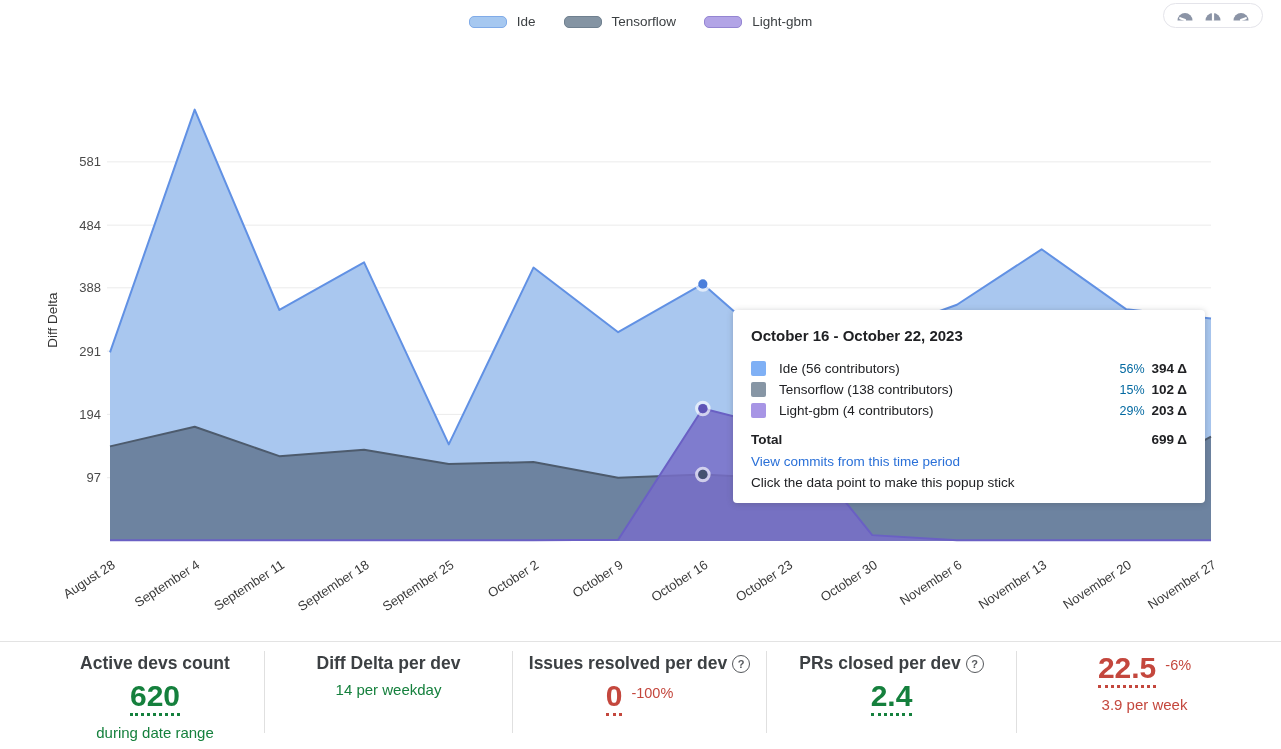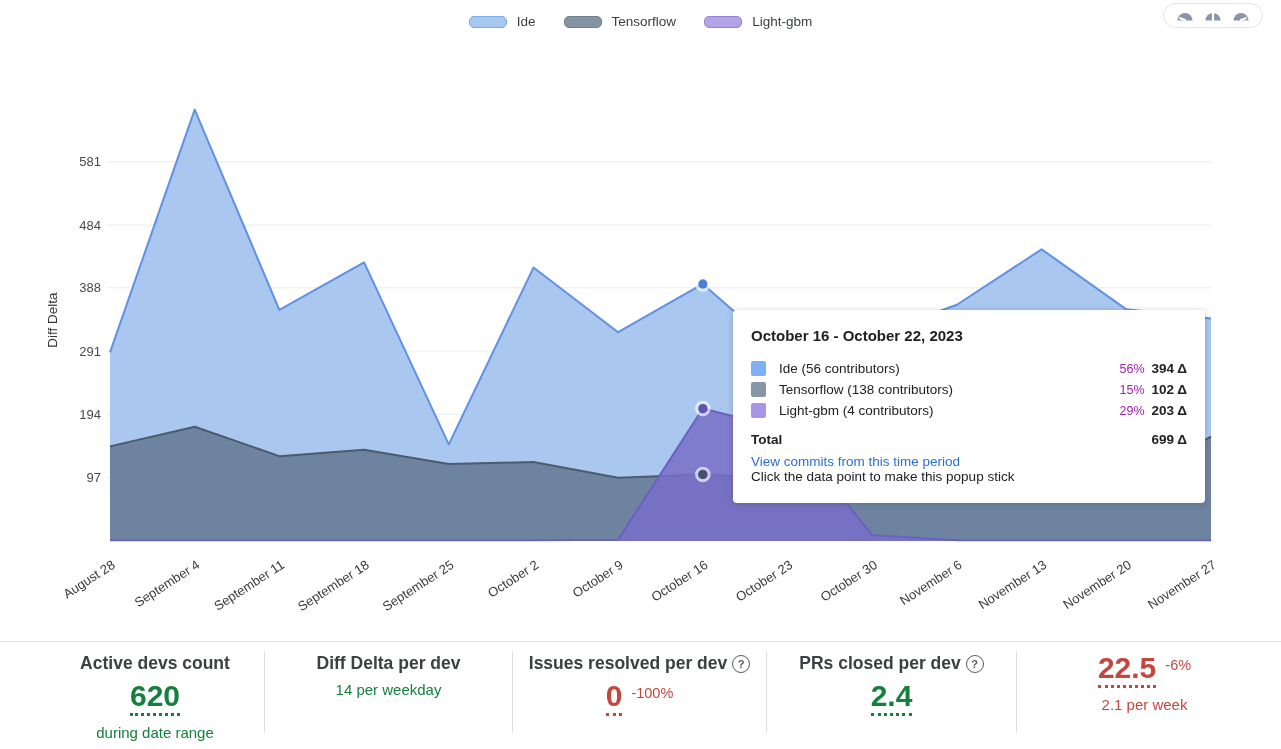--- a/index.html
+++ b/index.html
@@ -20,25 +20,25 @@
   #chart{position:absolute;top:0;left:0;}
 
   
   .tooltip{position:absolute;left:733px;top:310px;width:472px;height:193px;background:#fff;
            box-shadow:0 1px 6px rgba(60,64,67,.28);border-radius:4px;box-sizing:border-box;
            padding:17px 18px 12px 18px;font-size:13.5px;color:#202124;z-index:5;}
   .tooltip-title{font-size:15px;font-weight:700;margin-bottom:14px;}
   .t-row{display:flex;align-items:center;height:21px;}
   .t-swatch{width:15px;height:15px;border-radius:2px;margin-right:13px;flex:0 0 auto;}
   .t-name{flex:1 1 auto;}
-  .t-pct{color:#a21caf;font-size:12.5px;margin-right:7px;}
+  .t-pct{color:#0369a1;font-size:12.5px;margin-right:7px;}
   .t-val{font-weight:700;}
   .tooltip-total-row{display:flex;justify-content:space-between;font-weight:700;margin-top:11px;}
   .tooltip-link{display:block;color:#2a70d8;text-decoration:none;margin-top:7px;cursor:pointer;}
-  .tooltip-note{margin-top:0;}
+  .tooltip-note{margin-top:6px;}
 
   
   .stats{position:absolute;left:0;top:641px;width:1281px;height:92px;border-top:1px solid #e3e3e3;
          display:flex;box-sizing:border-box;padding:9px 8px 0 46px;background:#fff;}
   .stat{text-align:center;box-sizing:border-box;padding-top:2px;cursor:pointer;}
   .stat + .stat{border-left:1px solid #e0e0e0;}
   .stat-title{font-size:17.5px;font-weight:700;color:#3c4043;margin-bottom:7px;white-space:nowrap;}
   .stat.title-blue .stat-title{color:#3a6fc2;}
   .help{display:inline-flex;align-items:center;justify-content:center;width:16px;height:16px;border-radius:50%;
         border:1.5px solid #55585c;color:#55585c;font-size:11px;font-weight:700;margin-left:5px;
@@ -187,17 +187,17 @@
         <div class="stat-title">PRs closed per dev<span class="help">?</span></div>
         <div class="stat-value-row green">
           <span class="stat-value">2.4</span>
         </div>
       </div>
       <div class="stat title-blue" style="width: 256px; flex: 0 0 auto;">
         <div class="stat-value-row red">
           <span class="stat-value">22.5</span>
           <span class="stat-delta">-6%</span>
         </div>
-        <div class="stat-subtitle red">2.1 per week</div>
+        <div class="stat-subtitle red">3.9 per week</div>
       </div>
     </div>
 
 </div>
 
 </body></html>

